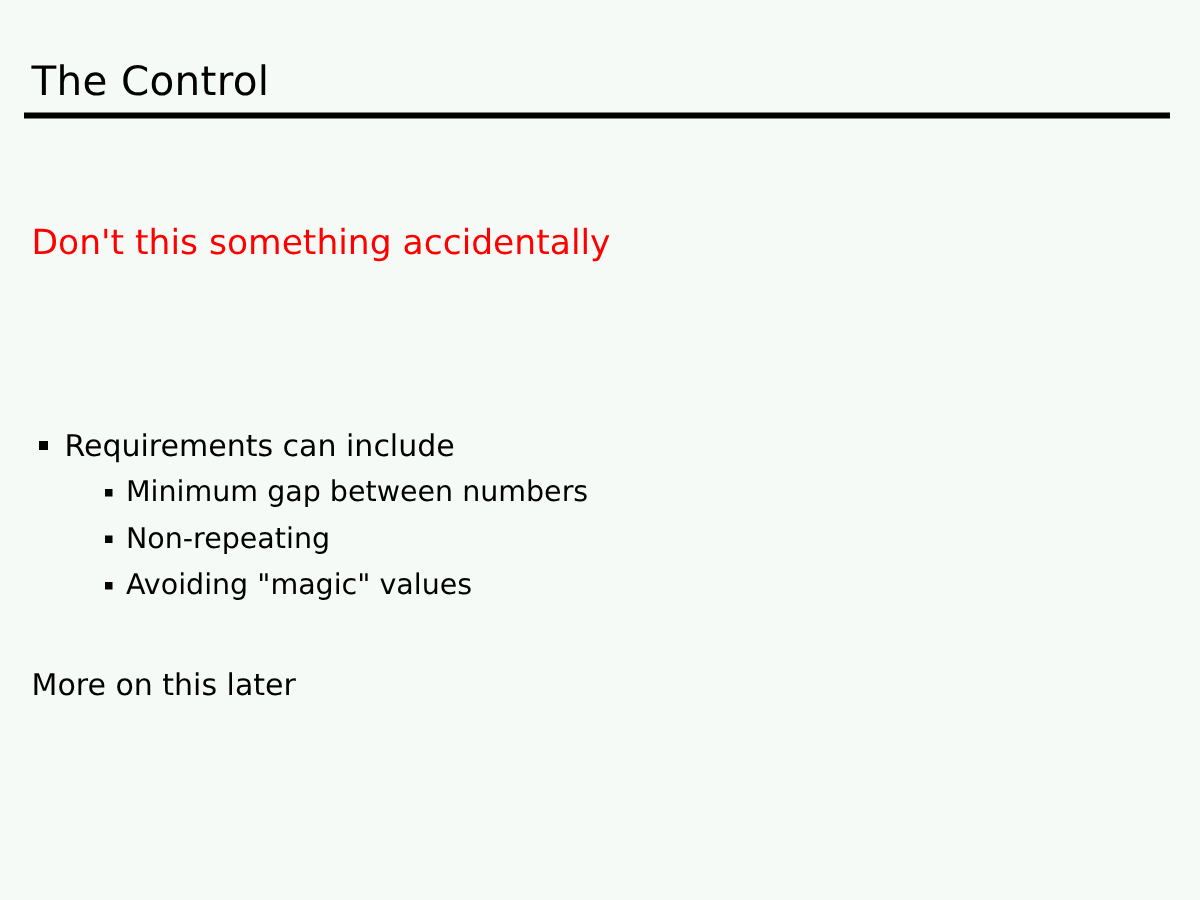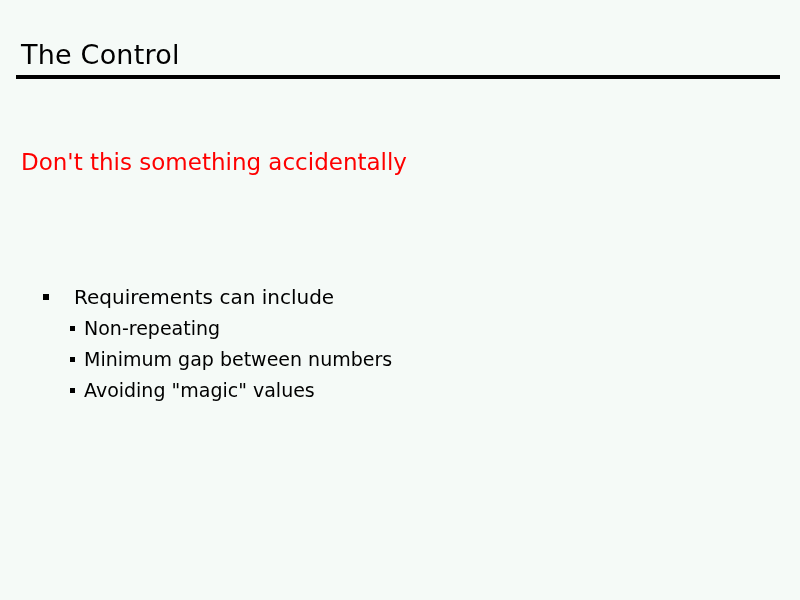--- a/index.html
+++ b/index.html
@@ -92,23 +92,22 @@
   }
 
   .bullet-item {
     position: relative;
     display: flex;
     align-items: flex-start;
     white-space: nowrap;
   }
 
   .bullet-item.level-1 {
-    padding-left: 43px;
+    padding-left: 26px;
     height: 31px;
-    gap: 14px;
   }
 
   .bullet-item.level-2 {
     padding-left: 70px;
     height: 31px;
   }
 
   .bullet-marker {
     flex: 0 0 auto;
     background: #000000;
@@ -160,31 +159,32 @@
 
     <div class="bullet-list">
 
       <div class="bullet-item level-1">
         <span class="bullet-marker"></span>
         <span class="bullet-text">Requirements can include</span>
       </div>
 
       <div class="bullet-item level-2">
         <span class="bullet-marker"></span>
-        <span class="bullet-text">Non-repeating</span>
+        <span class="bullet-text">Minimum gap between numbers</span>
       </div>
 
       <div class="bullet-item level-2">
         <span class="bullet-marker"></span>
-        <span class="bullet-text">Minimum gap between numbers</span>
+        <span class="bullet-text">Non-repeating</span>
       </div>
 
       <div class="bullet-item level-2">
         <span class="bullet-marker"></span>
         <span class="bullet-text">Avoiding "magic" values</span>
       </div>
 
     </div>
 
+    <div class="body-line-2">More on this later</div>
 
   </div>
 
 </div>
 
 </body></html>

